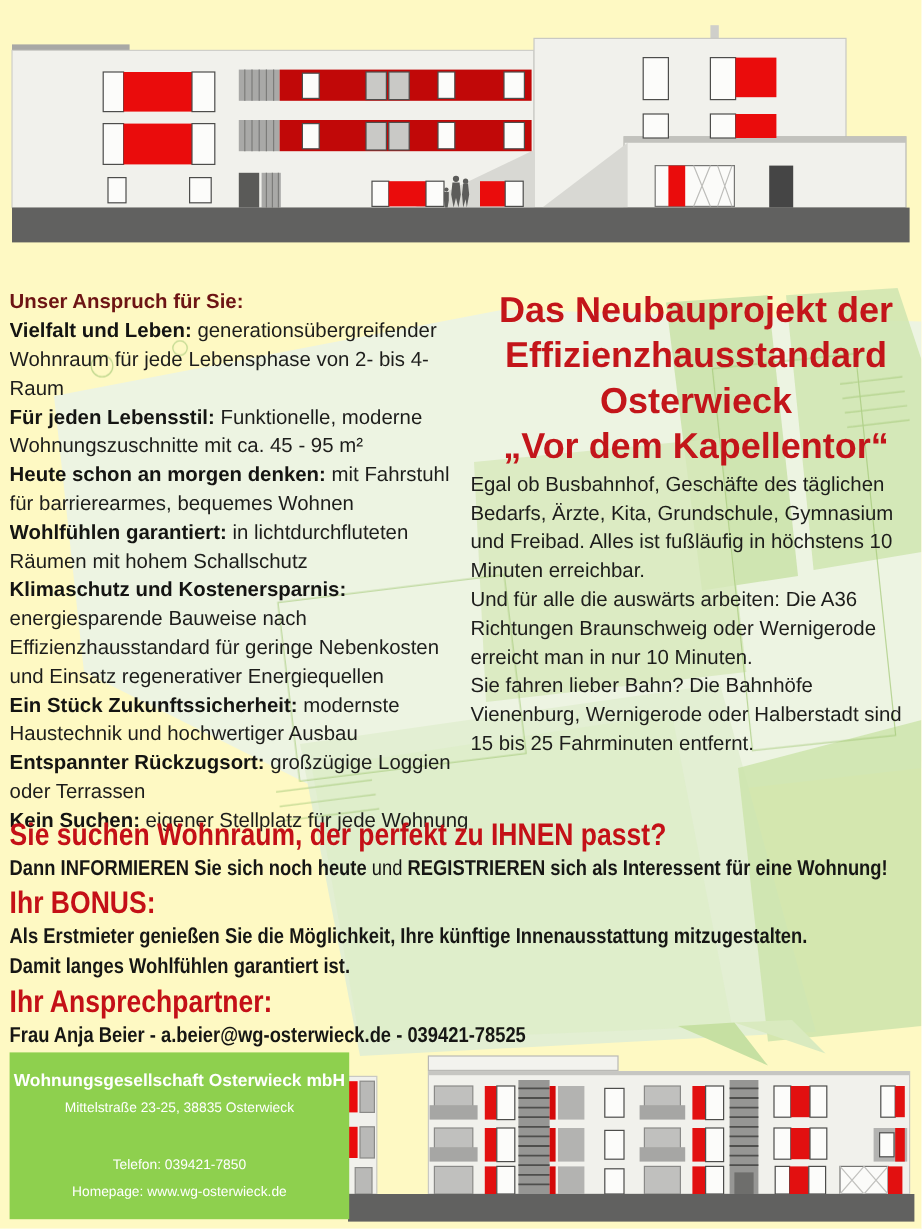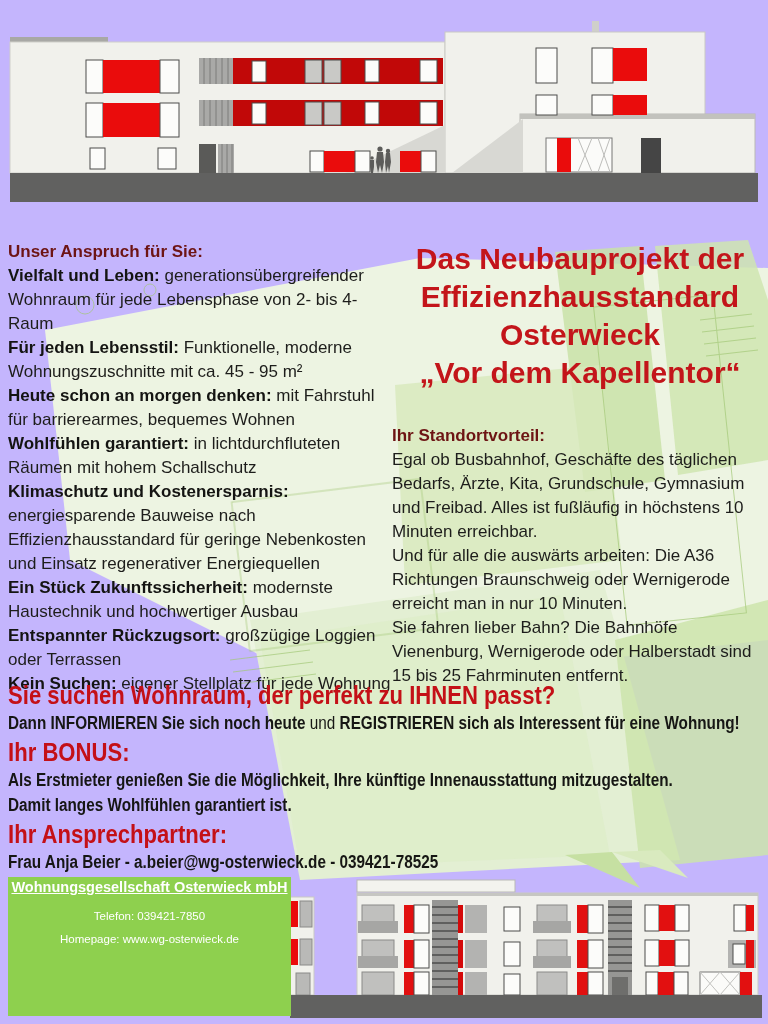--- a/index.html
+++ b/index.html
@@ -1,16 +1,16 @@
 <!DOCTYPE html>
 <html lang="de"><head>
 <meta charset="utf-8">
 <style>
   html,body{margin:0;padding:0;background:#ffffff;}
-  .page{position:relative;width:768px;height:1024px;background:#c4b5fd;overflow:hidden;
+  .page{position:relative;width:768px;height:1024px;background:#fef9c3;overflow:hidden;
         font-family:"Liberation Sans","DejaVu Sans",sans-serif;color:#1d1d1b;}
   svg{display:block;}
   .watermark{position:absolute;left:0;top:230px;z-index:0;}
   .top-render{position:absolute;left:0;top:15px;z-index:1;}
   .bottom-render{position:absolute;left:0;top:855px;z-index:1;}
 
   .col-left{position:absolute;left:8px;top:240px;width:385px;z-index:2;
             font-size:17px;line-height:24px;hyphens:auto;}
   .col-left h3{margin:0;font-size:17px;line-height:24px;color:#6d1414;}
   .col-left p{margin:0;}
@@ -24,24 +24,24 @@
 
   .mid{position:absolute;left:8px;top:680px;width:756px;z-index:2;}
   .cond{transform:scaleX(0.85);transform-origin:0 50%;white-space:nowrap;}
   .red-h{font-size:26px;line-height:30px;font-weight:bold;color:#c41017;margin-bottom:2px;}
   .b-line{font-size:18px;line-height:22px;font-weight:bold;color:#161614;margin-bottom:3px;}
   .b-line .reg{font-weight:400;}
   .mb-lg{margin-bottom:3px;}
 
   .green-box{position:absolute;left:8px;top:877px;width:283px;height:139px;z-index:3;
              background:#8ed04e;color:#ffffff;text-align:center;}
-  .gb-title{margin-top:1px;font-size:14.5px;font-weight:bold;line-height:19px;text-decoration:underline;}
+  .gb-title{margin-top:15px;font-size:14.5px;font-weight:bold;line-height:19px;}
   .gb-addr{margin-top:6px;font-size:11.5px;line-height:15px;}
   .gb-contact{margin-top:0;font-size:11.5px;line-height:23px;}
-  .gb-group{margin-top:8px;}
+  .gb-group{margin-top:28px;}
 </style>
 </head>
 <body>
 
 <div class="page">
 
   <svg class="watermark" width="768" height="670" viewBox="0 0 768 670">
     <polygon points="45,100 420,28 768,38 768,410 330,460 70,330" fill="#edf4e2"></polygon>
     <polygon points="250,390 600,340 680,630 300,650" fill="#e3efd3"></polygon>
     <polygon points="555,22 640,16 665,250 585,262" fill="#c9e2a8" opacity="0.85"></polygon>
@@ -235,37 +235,37 @@
     <p><b>Kein Suchen:</b><span> eigener Stellplatz für jede Wohnung</span></p>
   </div>
 
   <div class="col-right">
     <div class="proj-title">
       <div>Das Neubauprojekt der</div>
       <div>Effizienzhausstandard</div>
       <div>Osterwieck</div>
       <div>„Vor dem Kapellentor“</div>
     </div>
-    <h3>Ihr Standortvorteil:</h3>
     <p>Egal ob Busbahnhof, Geschäfte des täglichen Bedarfs, Ärzte, Kita, Grundschule, Gymnasium und Freibad. Alles ist fußläufig in höchstens 10 Minuten erreichbar.</p>
     <p>Und für alle die auswärts arbeiten: Die A36 Richtungen Braunschweig oder Wernigerode erreicht man in nur 10 Minuten.</p>
     <p>Sie fahren lieber Bahn? Die Bahnhöfe Vienenburg, Wernigerode oder Halberstadt sind 15 bis 25 Fahrminuten entfernt.</p>
   </div>
 
   <div class="mid">
     <div class="red-h cond">Sie suchen Wohnraum, der perfekt zu IHNEN passt?</div>
     <div class="b-line cond mb-lg"><span>Dann INFORMIEREN Sie sich noch heute </span><span class="reg">und</span><span> REGISTRIEREN sich als Interessent für eine Wohnung!</span></div>
     <div class="red-h cond">Ihr BONUS:</div>
     <div class="b-line cond">Als Erstmieter genießen Sie die Möglichkeit, Ihre künftige Innenausstattung mitzugestalten.</div>
     <div class="b-line cond mb-lg">Damit langes Wohlfühlen garantiert ist.</div>
     <div class="red-h cond">Ihr Ansprechpartner:</div>
     <div class="b-line cond">Frau Anja Beier - a.beier@wg-osterwieck.de - 039421-78525</div>
   </div>
 
   <div class="green-box">
     <div class="gb-title">Wohnungsgesellschaft Osterwieck mbH</div>
+    <div class="gb-addr">Mittelstraße 23-25, 38835 Osterwieck</div>
     <div class="gb-group">
       <div class="gb-contact">Telefon: 039421-7850</div>
       <div class="gb-contact">Homepage: www.wg-osterwieck.de</div>
     </div>
   </div>
 
 </div>
 
 </body></html>

